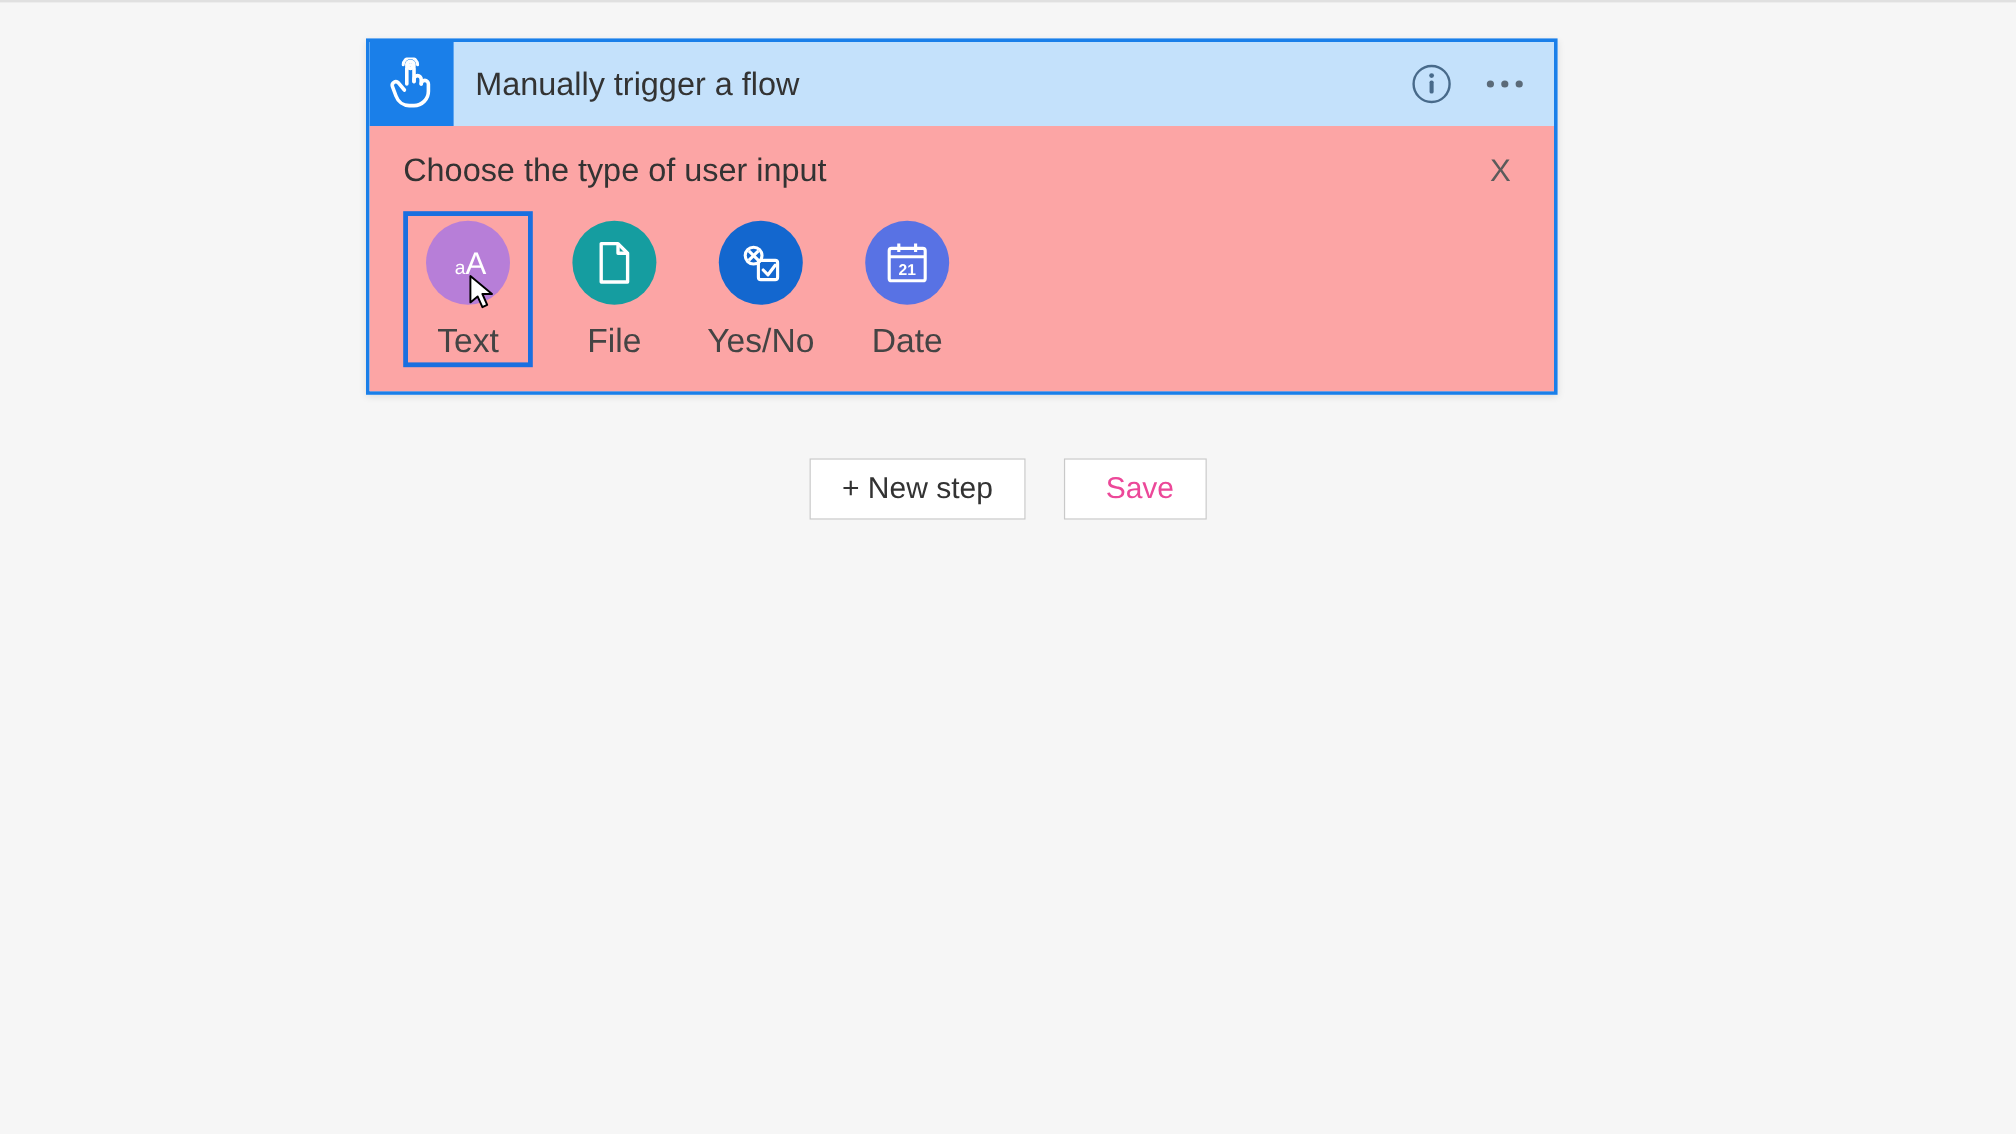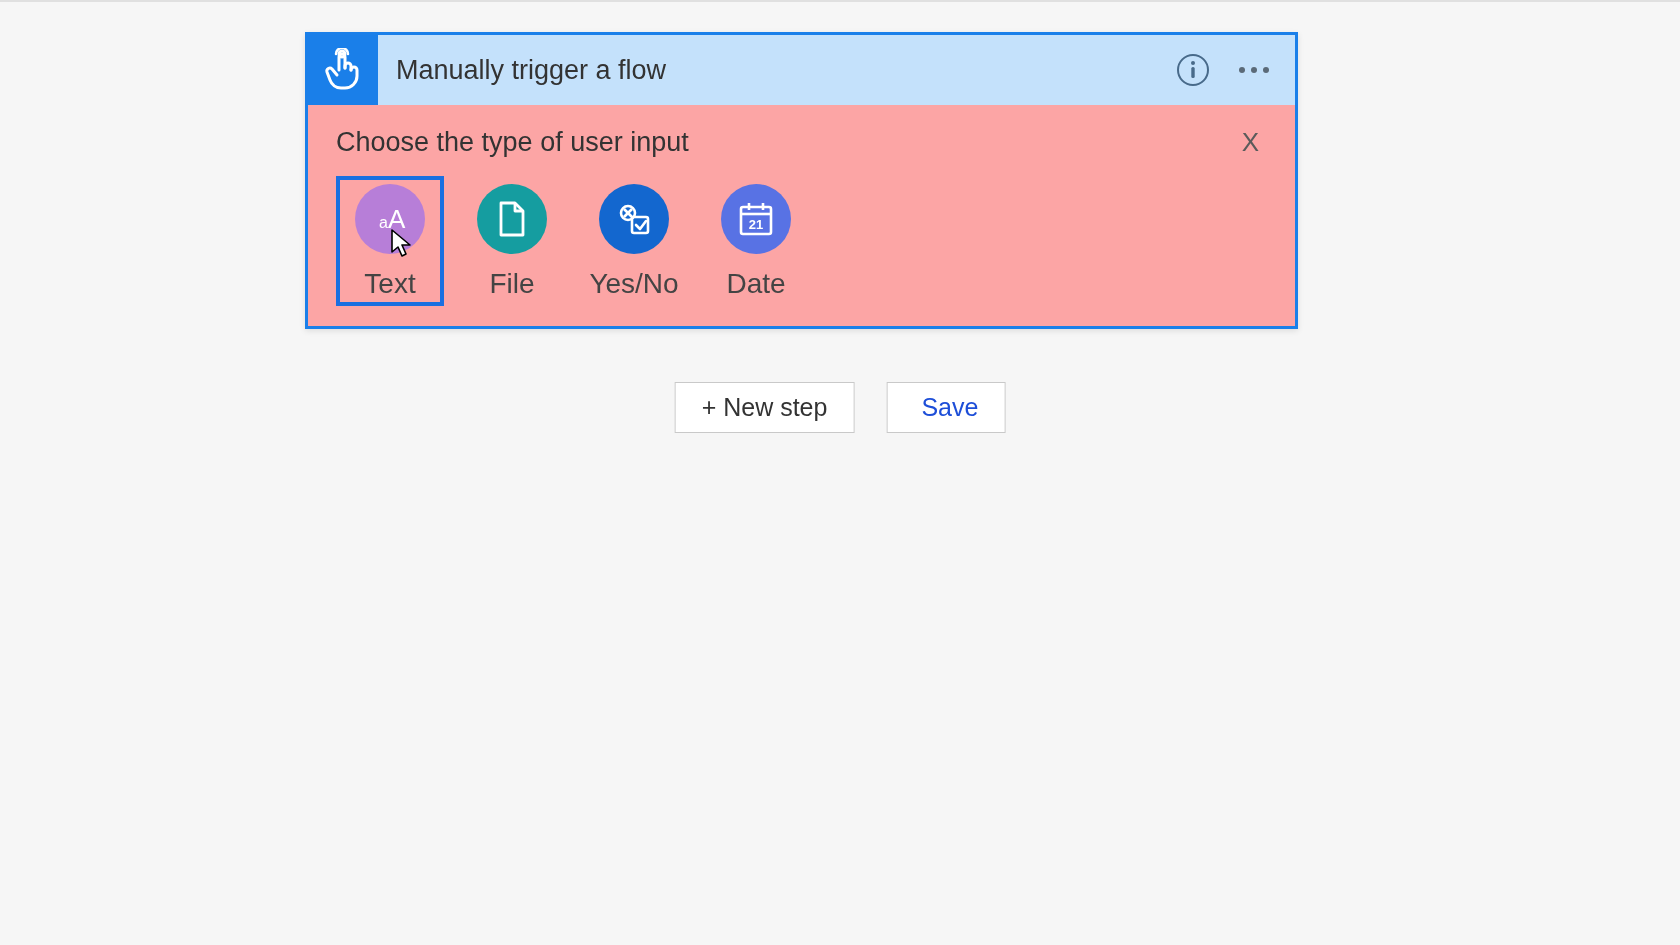--- a/index.html
+++ b/index.html
@@ -131,21 +131,21 @@
   }
   .btn {
     border: 1.5px solid #c9c9c9;
     background: #fff;
     font-size: 25px;
     padding: 10px 26px;
     cursor: pointer;
     color: #333;
   }
   .btn.disabled {
-    color: #1d4ed8;
+    color: #ec4899;
     cursor: default;
     padding-left: 34px;
   }
 </style>
 </head>
 <body>
 
 <div class="canvas">
 
   <div class="card">

